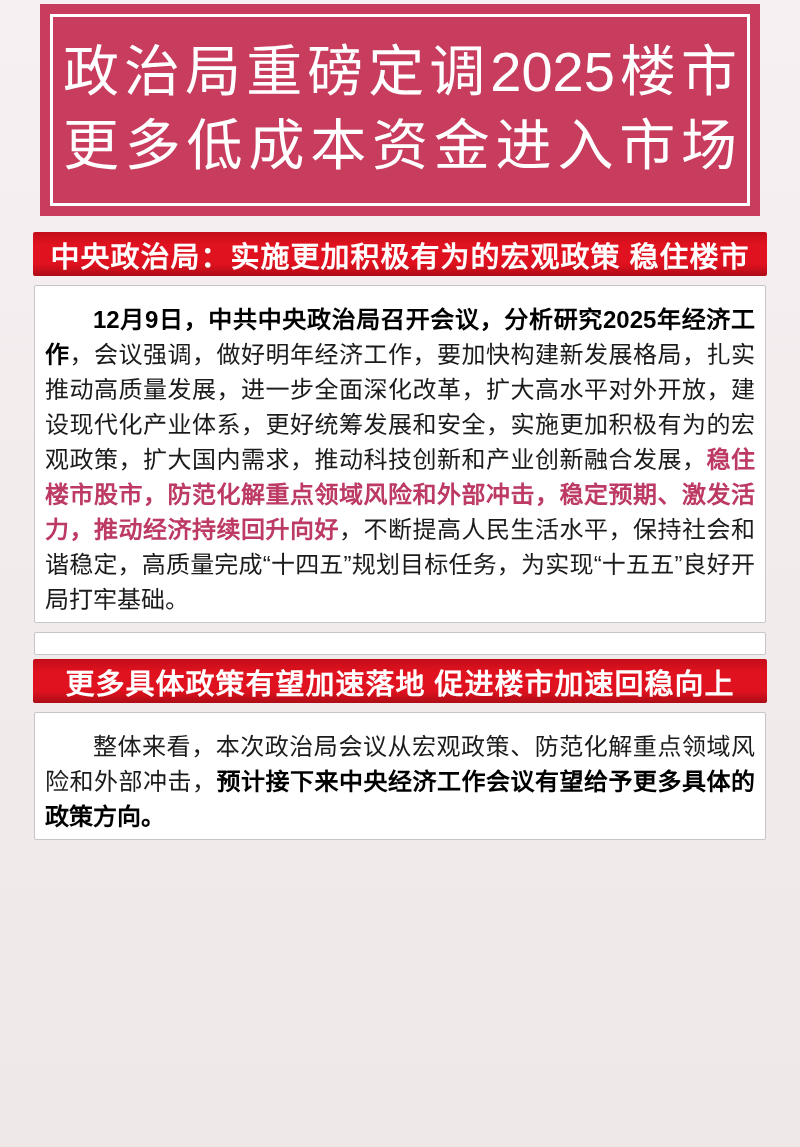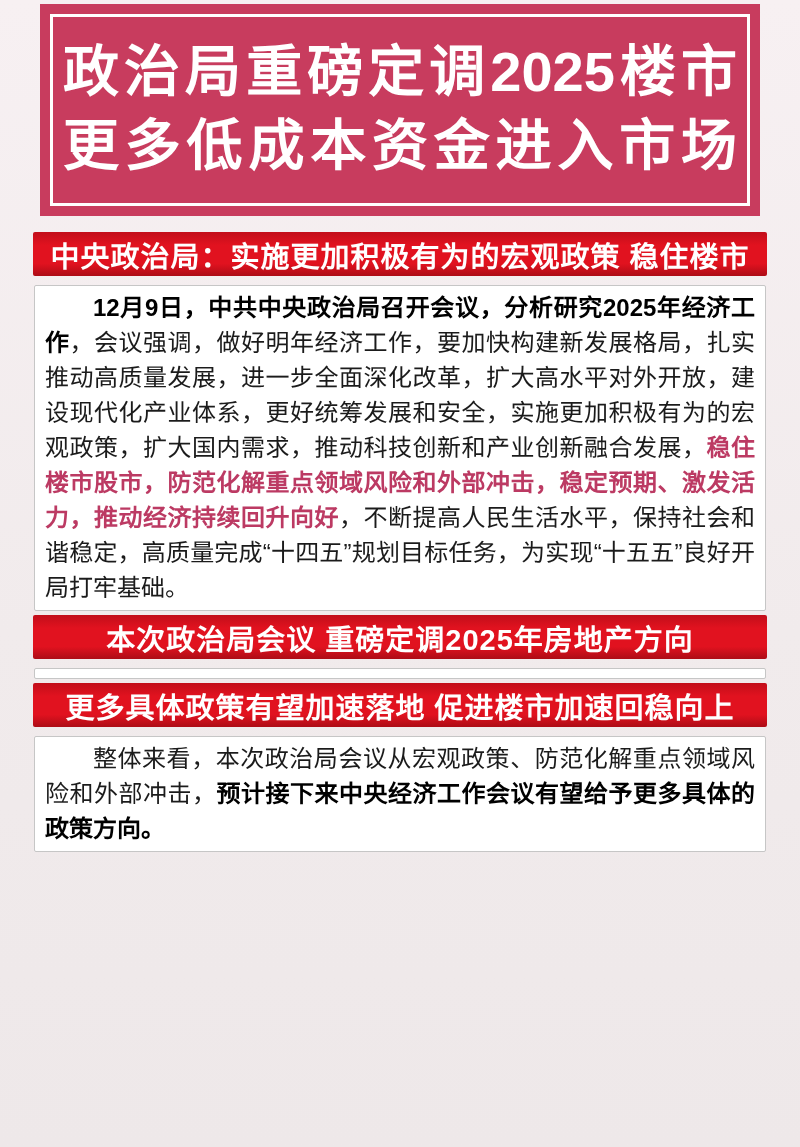--- a/index.html
+++ b/index.html
@@ -17,21 +17,21 @@
     background: var(--banner-bg, #c83c5e);
     padding: 10px;
     box-sizing: border-box;
   }
   .banner-inner {
     border: 3px solid #ffffff;
     padding: 18px 10px 20px;
   }
   .banner-line {
     color: #ffffff;
-    font-weight: 700;
+    font-weight: 400;
     font-size: 56px;
     line-height: 74px;
     text-align: justify;
     text-align-last: justify;
     white-space: nowrap;
     overflow: hidden;
   }
 
   
   .strip {
@@ -55,21 +55,21 @@
     letter-spacing: 1px;
     white-space: nowrap;
   }
 
   
   .card {
     margin: 9px 34px 0;
     background: #ffffff;
     border: 1px solid #c6c6c6;
     border-radius: 2px;
-    padding: 4px 10px 5px;
+    padding: 16px 10px 5px;
   }
   .card p {
     margin: 0;
     font-size: 24px;
     line-height: 35px;
     text-align: justify;
     text-indent: 2em;
     color: var(--body-text, #1b1b1b);
   }
   .seg-n { font-weight: normal; }
@@ -89,23 +89,20 @@
   </header>
 
   <div class="strip first">
     <span class="strip-text">中央政治局：实施更加积极有为的宏观政策 稳住楼市</span>
   </div>
 
   <section class="card">
     <p><span class="seg-b">12月9日，中共中央政治局召开会议，分析研究2025年经济工作</span><span class="seg-n">，会议强调，做好明年经济工作，要加快构建新发展格局，扎实推动高质量发展，进一步全面深化改革，扩大高水平对外开放，建设现代化产业体系，更好统筹发展和安全，实施更加积极有为的宏观政策，扩大国内需求，推动科技创新和产业创新融合发展，</span><span class="seg-r">稳住楼市股市，</span><span class="seg-r">防范化解重点领域风险和外部冲击，</span><span class="seg-r">稳定预期、激发活力，</span><span class="seg-r">推动经济持续回升向好</span><span class="seg-n">，不断提高人民生活水平，保持社会和谐稳定，高质量完成“十四五”规划目标任务，为实现“十五五”良好开局打牢基础。</span></p>
   </section>
 
-  <div class="strip">
-    <span class="strip-text">本次政治局会议 重磅定调2025年房地产方向</span>
-  </div>
 
   <section class="card">
   </section>
 
   <div class="strip">
     <span class="strip-text">更多具体政策有望加速落地 促进楼市加速回稳向上</span>
   </div>
 
   <section class="card">
     <p><span class="seg-n">整体来看，本次政治局会议从宏观政策、防范化解重点领域风险和外部冲击，</span><span class="seg-b">预计接下来中央经济工作会议有望给予更多具体的政策方向。</span></p>

